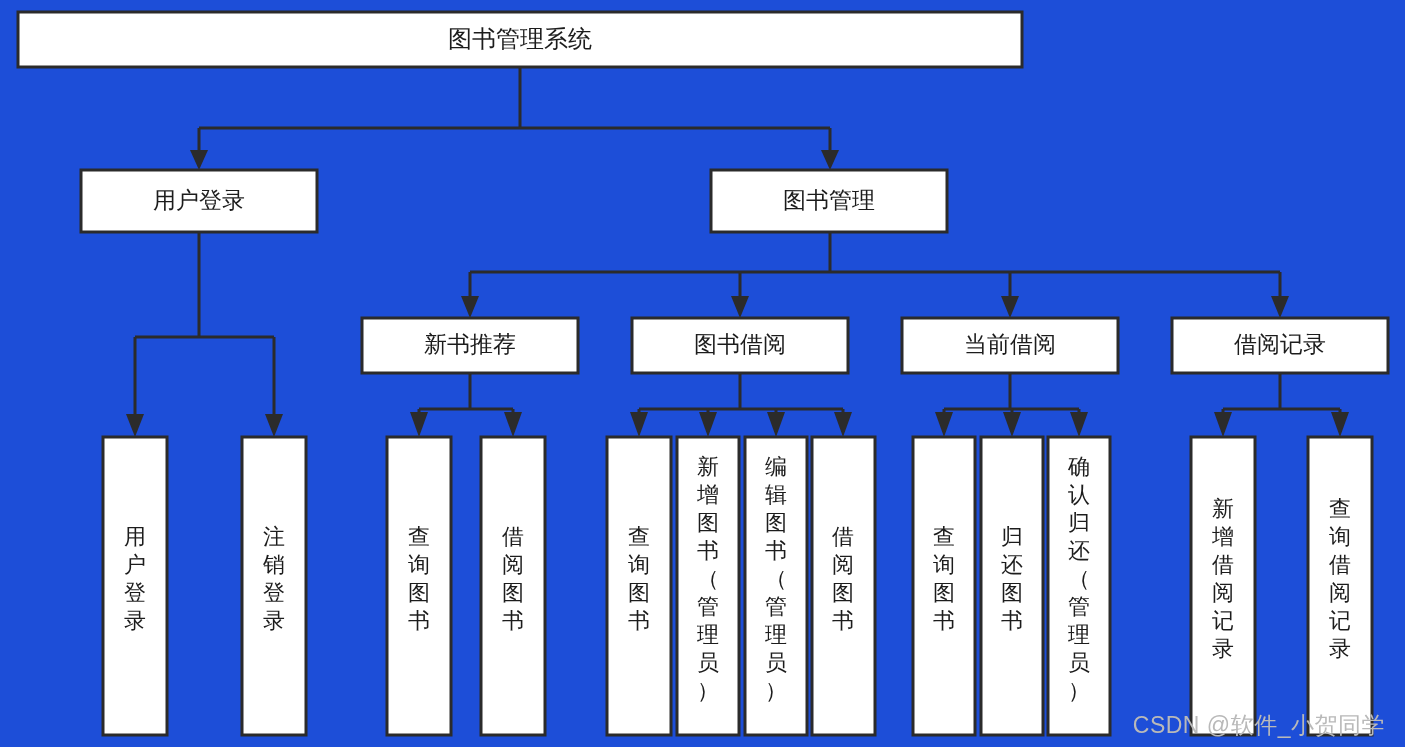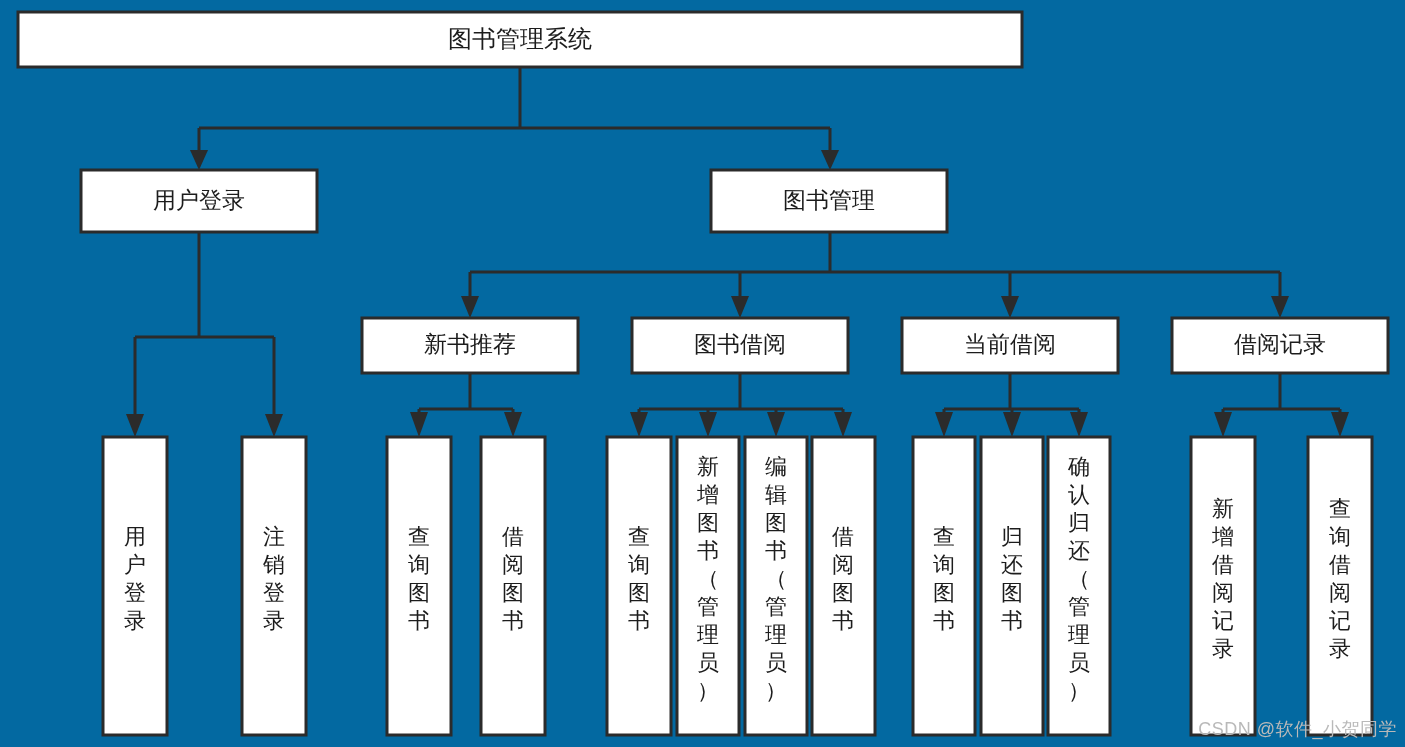--- a/index.html
+++ b/index.html
@@ -10,21 +10,21 @@
   body {
     width: 1405px;
     height: 747px;
     font-family: "Liberation Sans", "DejaVu Sans", sans-serif;
     overflow: hidden;
   }
   #diagram-root {
     position: relative;
     width: 1405px;
     height: 747px;
-    background: #0369a1;
+    background: #1d4ed8;
     text-decoration: underline;
   }
   svg.diagram-canvas {
     display: block;
     width: 1405px;
     height: 747px;
   }
   .node-box {
     fill: #ffffff;
     stroke: #2b2b2b;
@@ -56,24 +56,24 @@
     dominant-baseline: middle;
   }
   .leaf-label {
     font-family: "Liberation Sans", "DejaVu Sans", sans-serif;
     font-size: 22px;
     fill: #1c1c1c;
     text-anchor: middle;
   }
   .watermark-text {
     position: absolute;
-    right: 8px;
+    right: 20px;
     bottom: 6px;
     font-family: "Liberation Sans", "DejaVu Sans", sans-serif;
-    font-size: 18px;
+    font-size: 23px;
     color: #b9b9b9;
     letter-spacing: 0.5px;
     user-select: none;
     pointer-events: none;
     white-space: nowrap;
   }
 </style>
 </head>
 <body>
 

